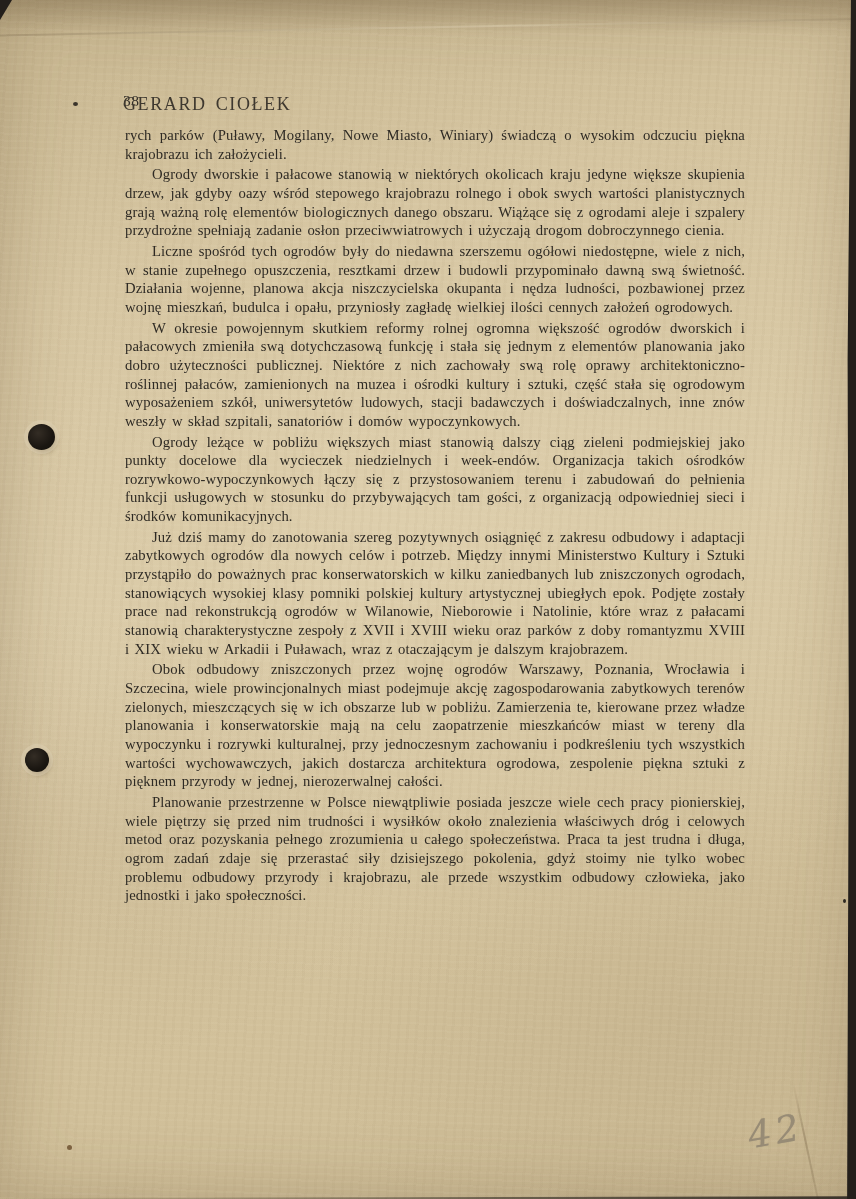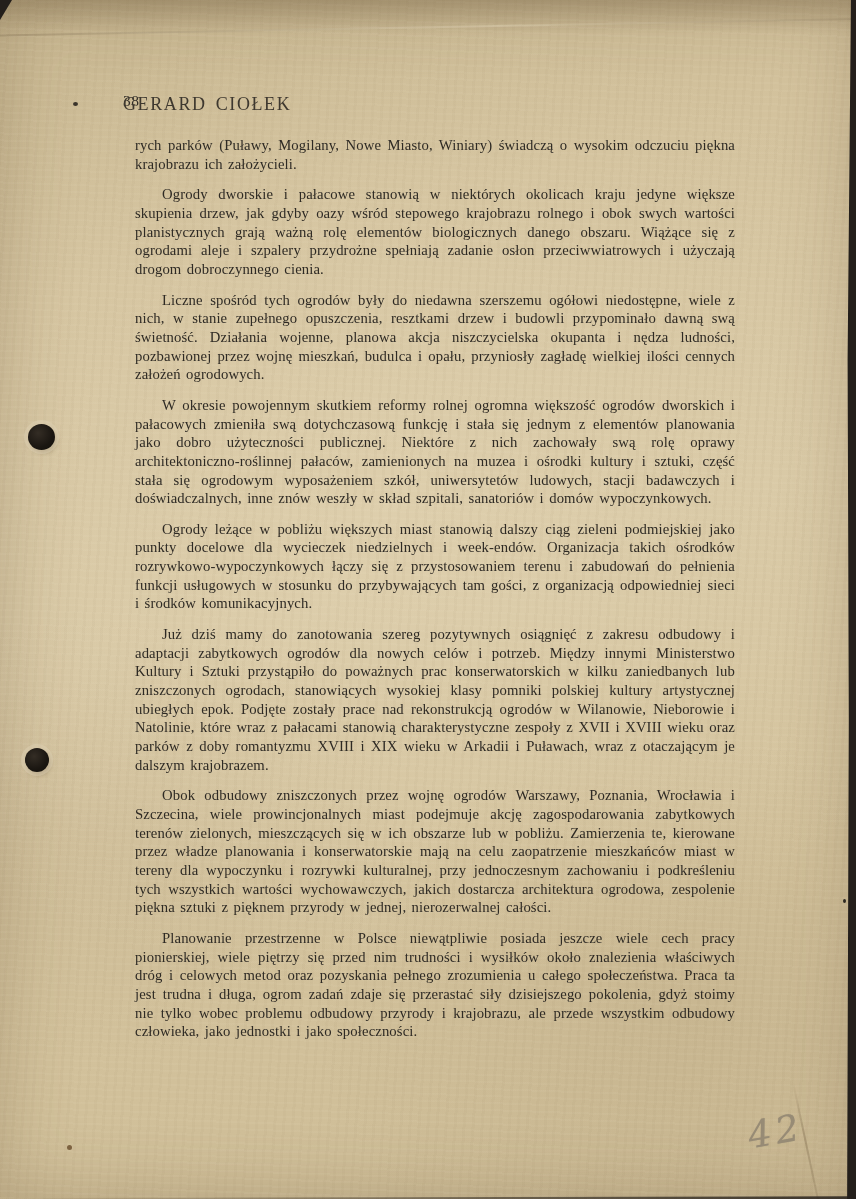--- a/index.html
+++ b/index.html
@@ -81,21 +81,21 @@
   }
   
   .text-block {
     position: absolute; left: 123px; top: 124px; width: 624px;
     font-size: 14.7px; line-height: 18.65px;
     color: #2e2a24;
     text-align: justify;
     letter-spacing: 0.12px;
     word-spacing: 1.6px;
   }
-  .text-block p { margin: 12px; text-indent: 27px; }
+  .text-block p { margin: 2px; text-indent: 27px; }
   .text-block p.no-indent { text-indent: 0; }
   
   .punch {
     position: absolute; border-radius: 50%;
     background: radial-gradient(circle at 38% 35%, #342d25 0%, #1a1611 60%, #120f0b 100%);
     box-shadow: 0 0 0 4px rgba(226,213,184,0.40), 2px 3px 4px rgba(96,76,48,0.35);
   }
   .punch-1 { left: 28px; top: 424px; width: 27px; height: 26px; }
   .punch-2 { left: 25px; top: 748px; width: 24px; height: 24px; }
   .speck { position: absolute; border-radius: 50%; }

